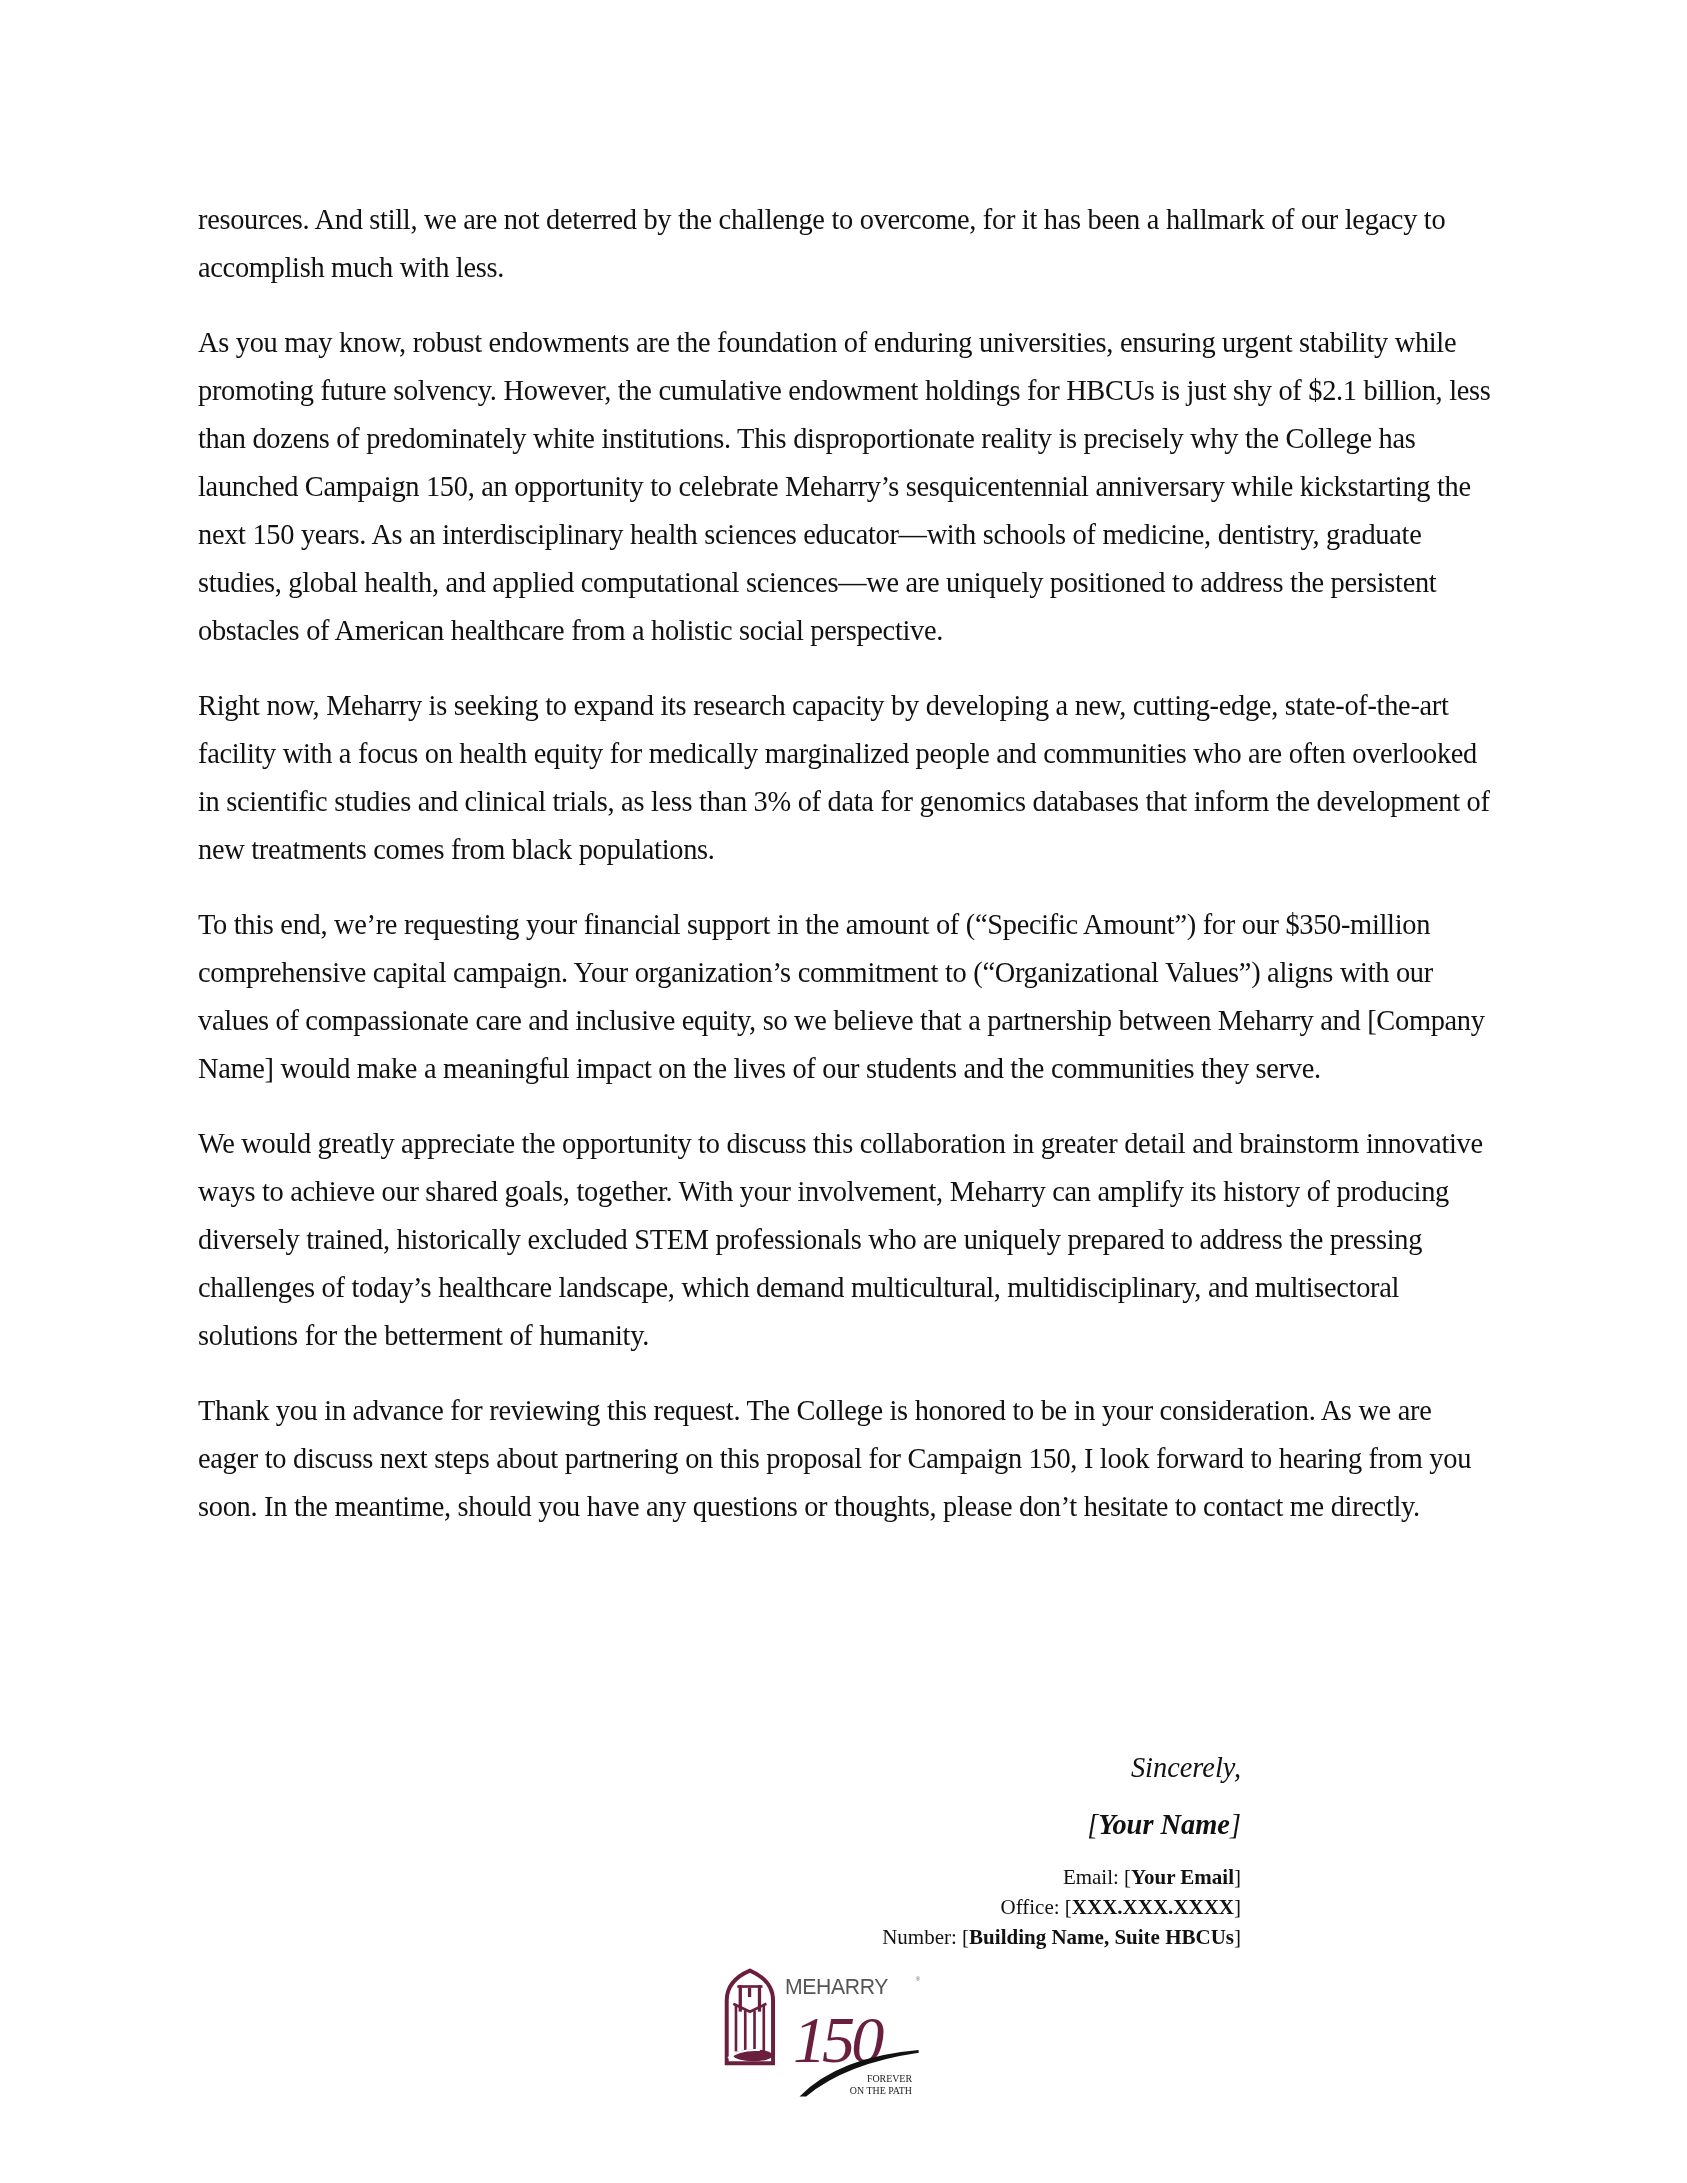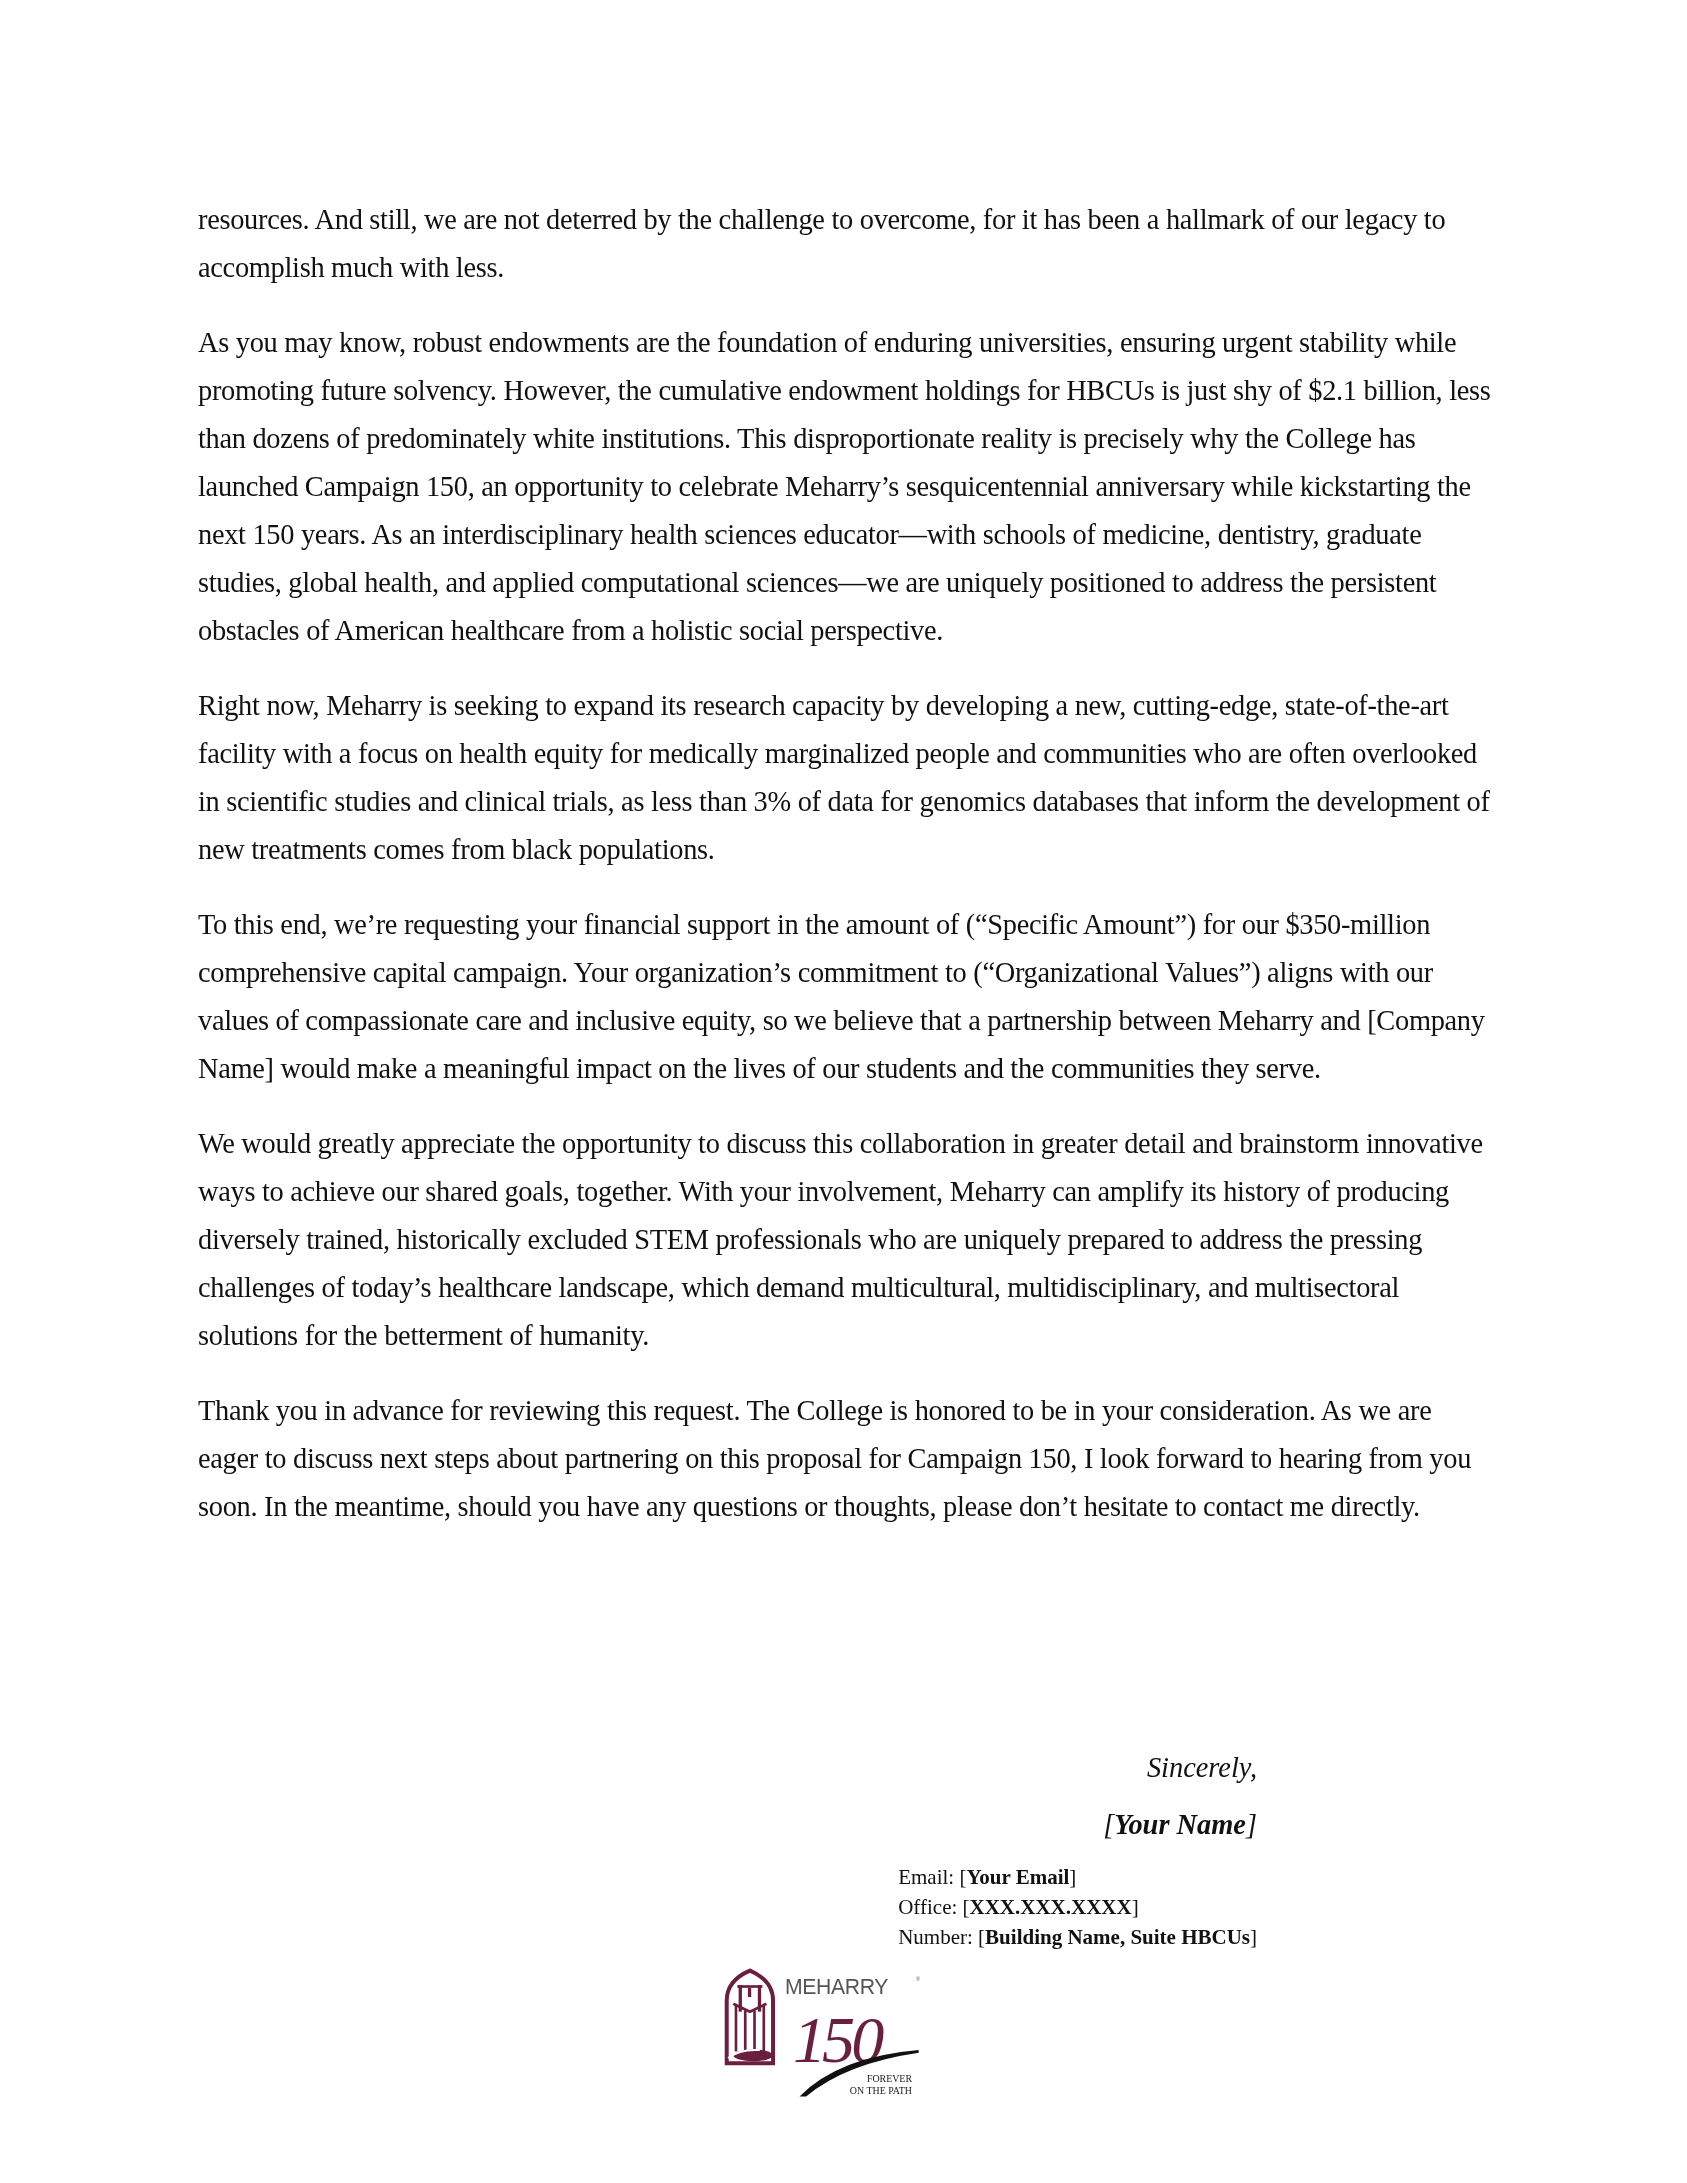--- a/index.html
+++ b/index.html
@@ -1,34 +1,34 @@
 <!DOCTYPE html>
 <html style="font-size:10.6px"><head>
   <meta charset="utf-8">
   <style>
     html, body { margin: 0; padding: 0; background: #ffffff; }
     body { width: 1687px; height: 2183px; position: relative; overflow: hidden; }
     .page {
       position: absolute; left: 0; top: 0; width: 1439px; height: 2183px; background: #ffffff;
-      font-family: "Liberation Serif", "DejaVu Serif", serif; color: #111111; padding-left: 16px;
+      font-family: "Liberation Serif", "DejaVu Serif", serif; color: #111111;
     }
     .body-text {
       position: absolute; left: 198px; top: 196px; width: 1293px;
       font-size: 28.4px; line-height: 48px; letter-spacing: -0.3px;
     }
     .para { margin: 0 0 27px 0; }
     .para b { font-weight: normal; }
     .signature {
       position: absolute; right: 198px; top: 1747px; text-align: right;
       font-size: 28.4px; line-height: 41px; font-style: italic;
     }
     .signature .closing { display: block; }
     .signature .name { display: block; margin-top: 16px; }
     .contact {
-      position: absolute; right: 198px; top: 1862px; 
+      position: absolute; right: 198px; top: 1862px; text-align: right;
       font-size: 21px; line-height: 30px;
     }
     .contact div { white-space: nowrap; }
     .logo {
       position: absolute; left: 720px; top: 1964px; width: 212px; height: 139px;
     }
     .logo svg { width: 100%; height: 100%; }
   </style>
 </head>
 <body>

